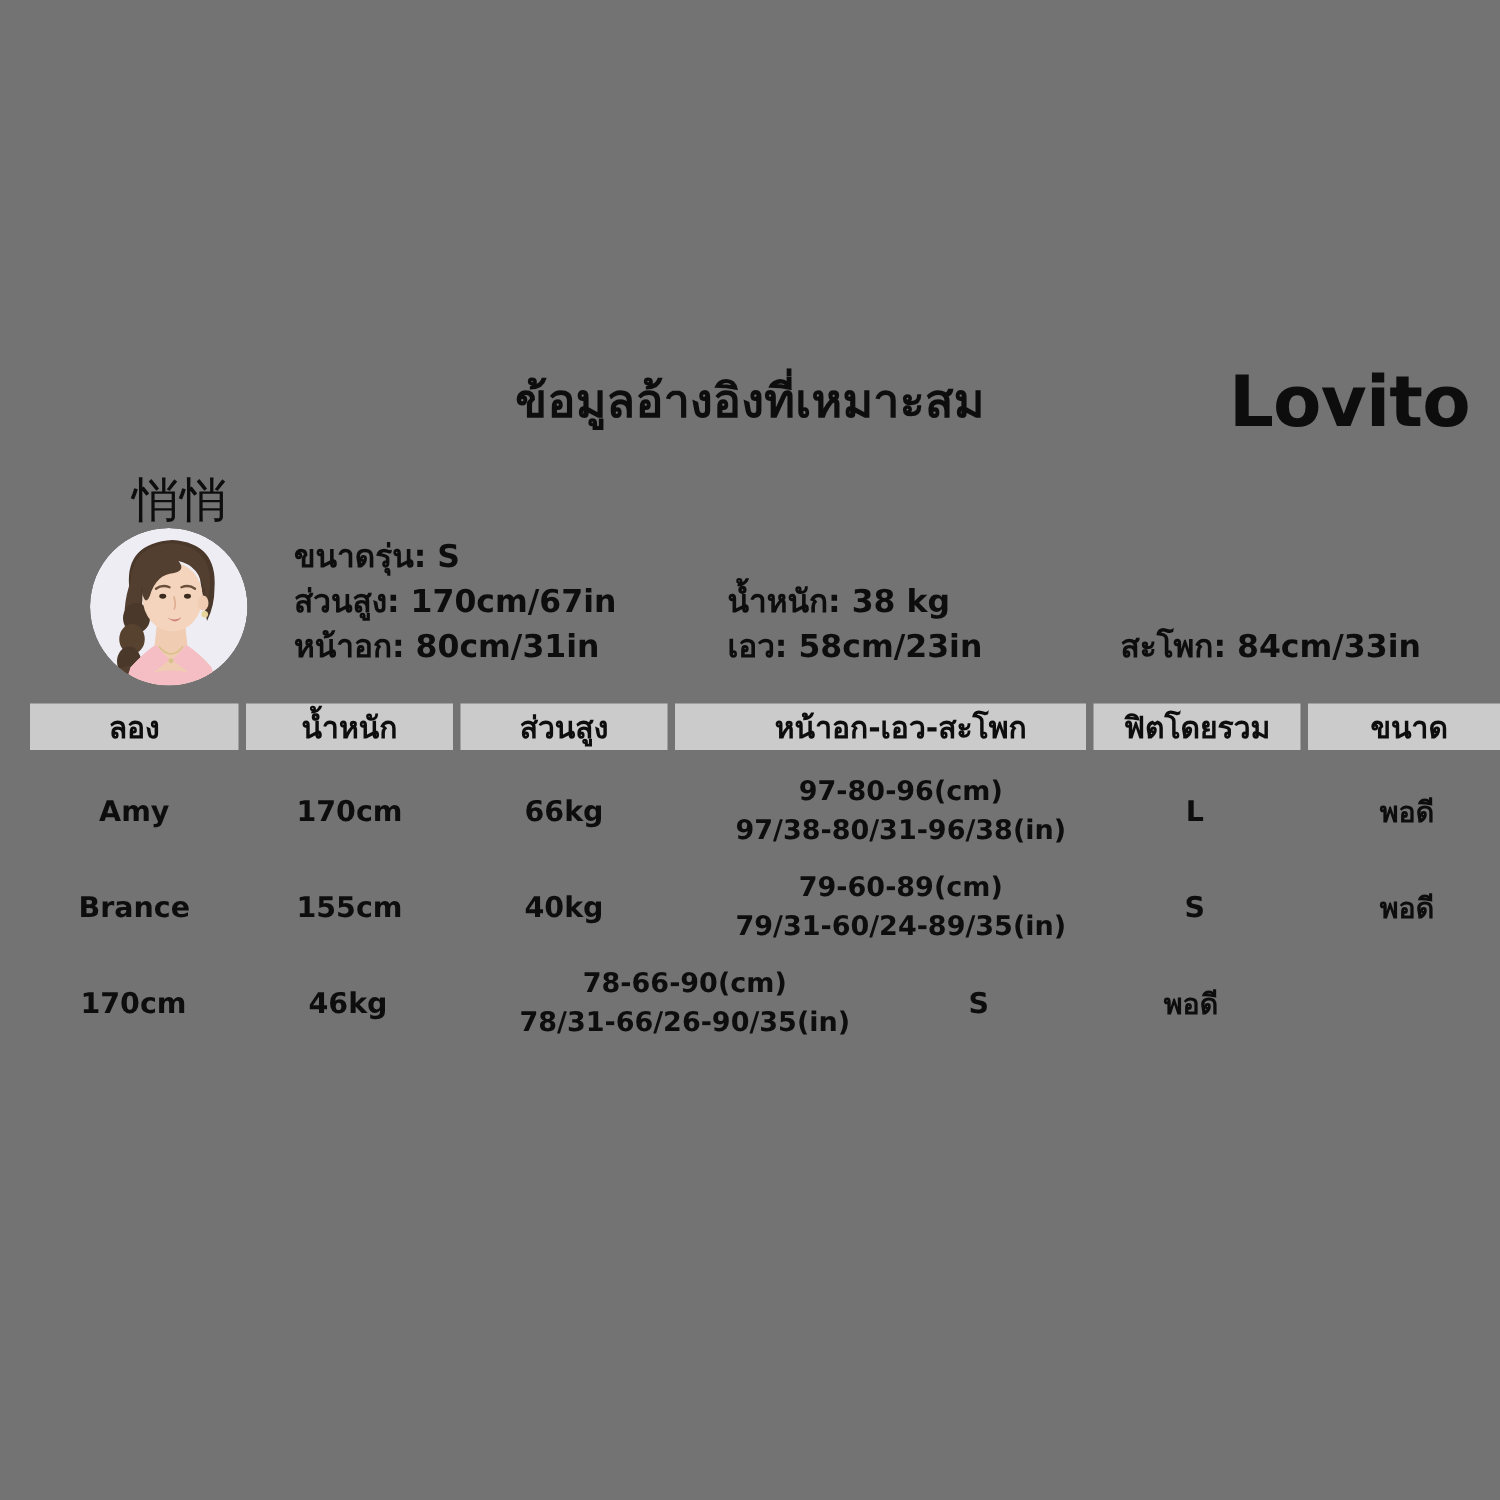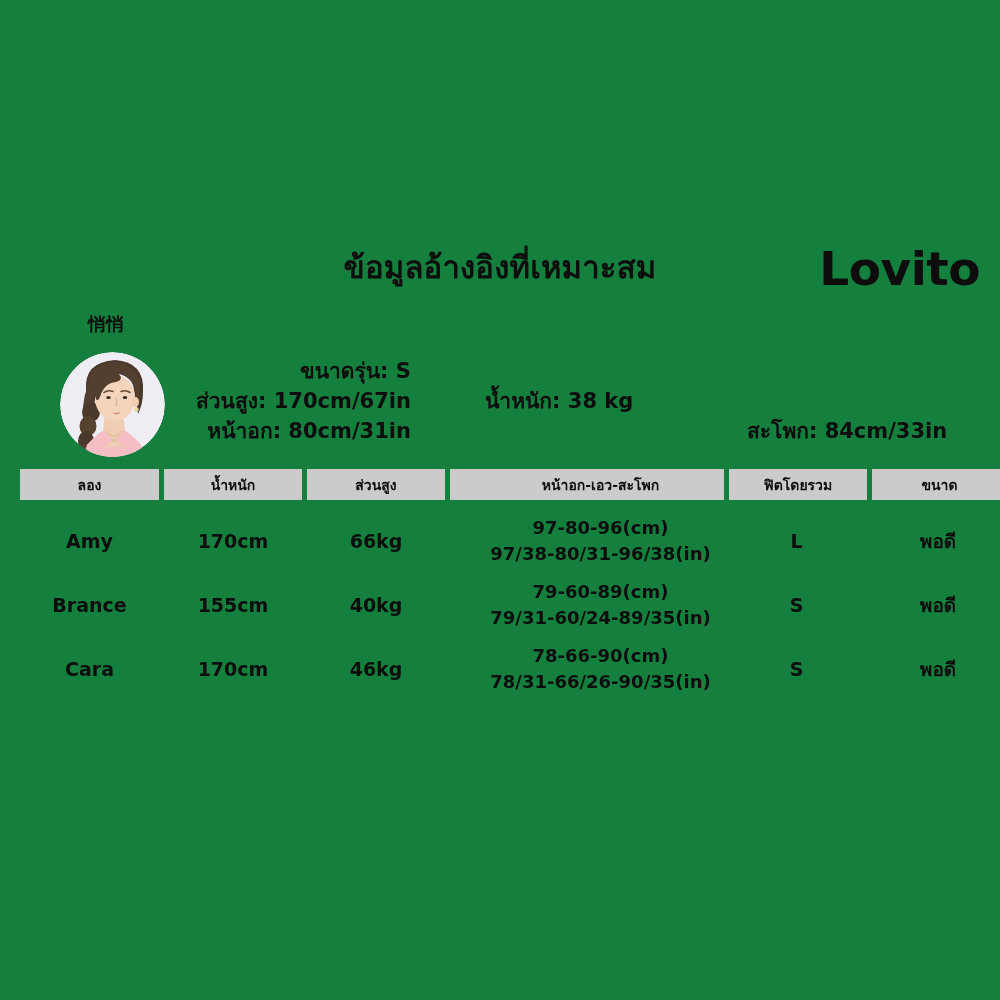--- a/index.html
+++ b/index.html
@@ -1,44 +1,44 @@
 <!DOCTYPE html>
 <html><head>
 <meta charset="utf-8">
 <style>
   html,body{margin:0;padding:0;background:#ffffff;}
   .canvas{
-    position:relative;width:1000px;height:1000px;background:#15803d;
+    position:relative;width:1000px;height:1000px;background:#737373;
     font-family:"DejaVu Sans", sans-serif;color:#0d0d0d;overflow:hidden;
   }
   .page-title{
     position:absolute;top:242px;left:0;width:1000px;text-align:center;
     font-size:31px;font-weight:700;letter-spacing:0.2px;
   }
   .brand{
     position:absolute;top:241px;right:20px;
     font-size:47px;font-weight:700;letter-spacing:-0.5px;
   }
   .model-name{
     position:absolute;top:312px;left:88px;
-    font-size:18px;font-weight:700;
+    font-size:32px;font-weight:400;
   }
   .avatar{
     position:absolute;top:352px;left:60px;width:105px;height:105px;
     border-radius:50%;overflow:hidden;
   }
   .stats{position:absolute;font-size:21px;font-weight:700;line-height:30px;white-space:nowrap;}
-  .stats-col1{top:356px;left:196px;text-align:right;}
+  .stats-col1{top:356px;left:196px;}
   .stats-col2{top:386px;left:485px;}
   .stats-col3{top:416px;left:747px;}
   .size-table{position:absolute;top:469px;left:20px;width:960px;}
   .t-row{display:flex;gap:5px;align-items:stretch;}
   .t-head .t-cell{
     background:#cbcbcb;height:31px;display:flex;align-items:center;justify-content:center;
-    font-size:14px;font-weight:700;
+    font-size:20px;font-weight:700;
   }
   .t-body{padding-top:9px;}
   .t-body .t-row{height:64px;}
   .t-body .t-cell{
     display:flex;flex-direction:column;align-items:center;justify-content:center;
     font-size:19px;font-weight:700;text-align:center;
   }
   .c1{width:139px;flex:0 0 139px;}
   .c2{width:138px;flex:0 0 138px;}
   .c3{width:138px;flex:0 0 138px;}
@@ -94,20 +94,21 @@
     </svg>
   </div>
 
   <div class="stats stats-col1">
     <div>ขนาดรุ่น: S</div>
     <div>ส่วนสูง: 170cm/67in</div>
     <div>หน้าอก: 80cm/31in</div>
   </div>
   <div class="stats stats-col2">
     <div>น้ำหนัก: 38 kg</div>
+    <div>เอว: 58cm/23in</div>
   </div>
   <div class="stats stats-col3">
     <div>สะโพก: 84cm/33in</div>
   </div>
 
   <div class="size-table">
     <div class="t-row t-head">
       <div class="t-cell c1">ลอง</div>
       <div class="t-cell c3">น้ำหนัก</div>
       <div class="t-cell c2">ส่วนสูง</div>
@@ -136,21 +137,20 @@
         <div class="t-cell c3">40kg</div>
         <div class="t-cell c4">
           <span class="measure-line">79-60-89(cm)</span>
           <span class="measure-line">79/31-60/24-89/35(in)</span>
         </div>
         <div class="t-cell c5 size-cell">S</div>
         <div class="t-cell c6 fit-cell">พอดี</div>
       </div>
 
       <div class="t-row">
-        <div class="t-cell c1">Cara</div>
         <div class="t-cell c2">170cm</div>
         <div class="t-cell c3">46kg</div>
         <div class="t-cell c4">
           <span class="measure-line">78-66-90(cm)</span>
           <span class="measure-line">78/31-66/26-90/35(in)</span>
         </div>
         <div class="t-cell c5 size-cell">S</div>
         <div class="t-cell c6 fit-cell">พอดี</div>
       </div>
 

